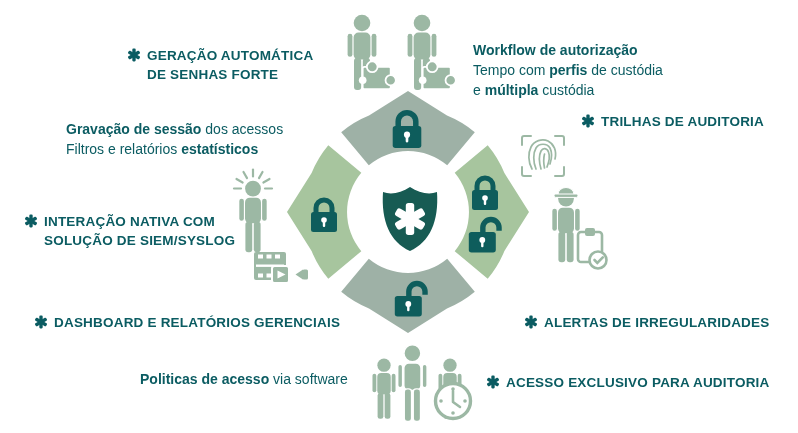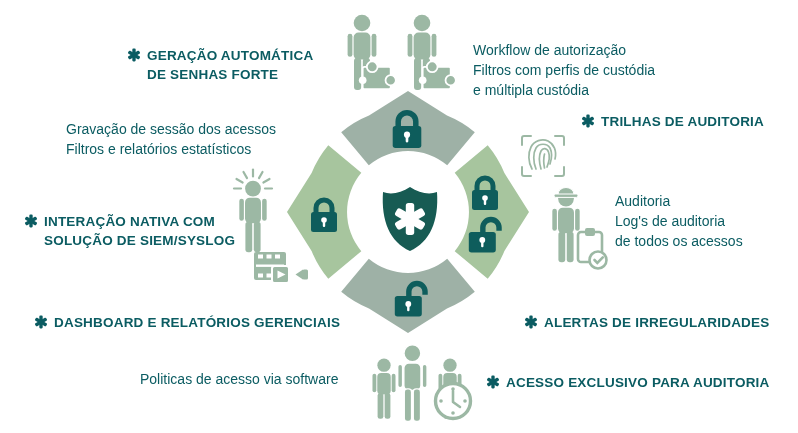--- a/index.html
+++ b/index.html
@@ -5,21 +5,21 @@
   html,body{margin:0;padding:0;background:#fff;}
   .canvas{
     position:relative;width:798px;height:433px;background:#fff;overflow:hidden;
     font-family:"Liberation Sans", sans-serif;color:#0b5c62;
   }
   .item{position:absolute;}
   .heading{display:flex;align-items:flex-start;gap:6px;font-weight:bold;font-size:13.5px;line-height:19px;}
   .heading .bullet{width:14px;height:14px;flex:0 0 auto;margin-top:2px;}
   .htext{white-space:pre-line;letter-spacing:.2px;}
   .body{font-size:14px;line-height:20px;}
-  .body b{font-weight:normal;}
+  .body b{font-weight:bold;}
   .ic{position:absolute;}
   svg{display:block;overflow:visible;}
 </style>
 </head>
 <body>
 
 <div class="canvas">
 
   <svg width="0" height="0" style="position:absolute" aria-hidden="true">
     <defs>
@@ -192,36 +192,31 @@
       </svg>
     <div class="htext">DASHBOARD E RELATÓRIOS GERENCIAIS</div>
   </div>
 
   <div class="item body" style="left:140px;top:369px">
     <div><b>Politicas de acesso</b><span> via software</span></div>
   </div>
 
   <div class="item body" style="left:473px;top:40px">
     <div><b>Workflow de autorização</b></div>
-    <div><span>Filtros com </span><b>perfis</b><span> de custódia</span></div>
+    <div><span>Tempo com </span><b>perfis</b><span> de custódia</span></div>
     <div><span>e </span><b>múltipla</b><span> custódia</span></div>
   </div>
 
   <div class="item heading" style="left:581px;top:112px">
     <svg class="bullet" viewBox="-12 -12 24 24">
         <use href="#p-ast" fill="#0b5c62"></use>
       </svg>
     <div class="htext">TRILHAS DE AUDITORIA</div>
   </div>
 
-  <div class="item body" style="left:615px;top:191px">
-    <div><b>Auditoria</b></div>
-    <div><span>Log's de auditoria</span></div>
-    <div><span>de </span><b>todos os acessos</b></div>
-  </div>
 
   <div class="item heading" style="left:524px;top:313px">
     <svg class="bullet" viewBox="-12 -12 24 24">
         <use href="#p-ast" fill="#0b5c62"></use>
       </svg>
     <div class="htext">ALERTAS DE IRREGULARIDADES</div>
   </div>
 
   <div class="item heading" style="left:486px;top:373px">
     <svg class="bullet" viewBox="-12 -12 24 24">

